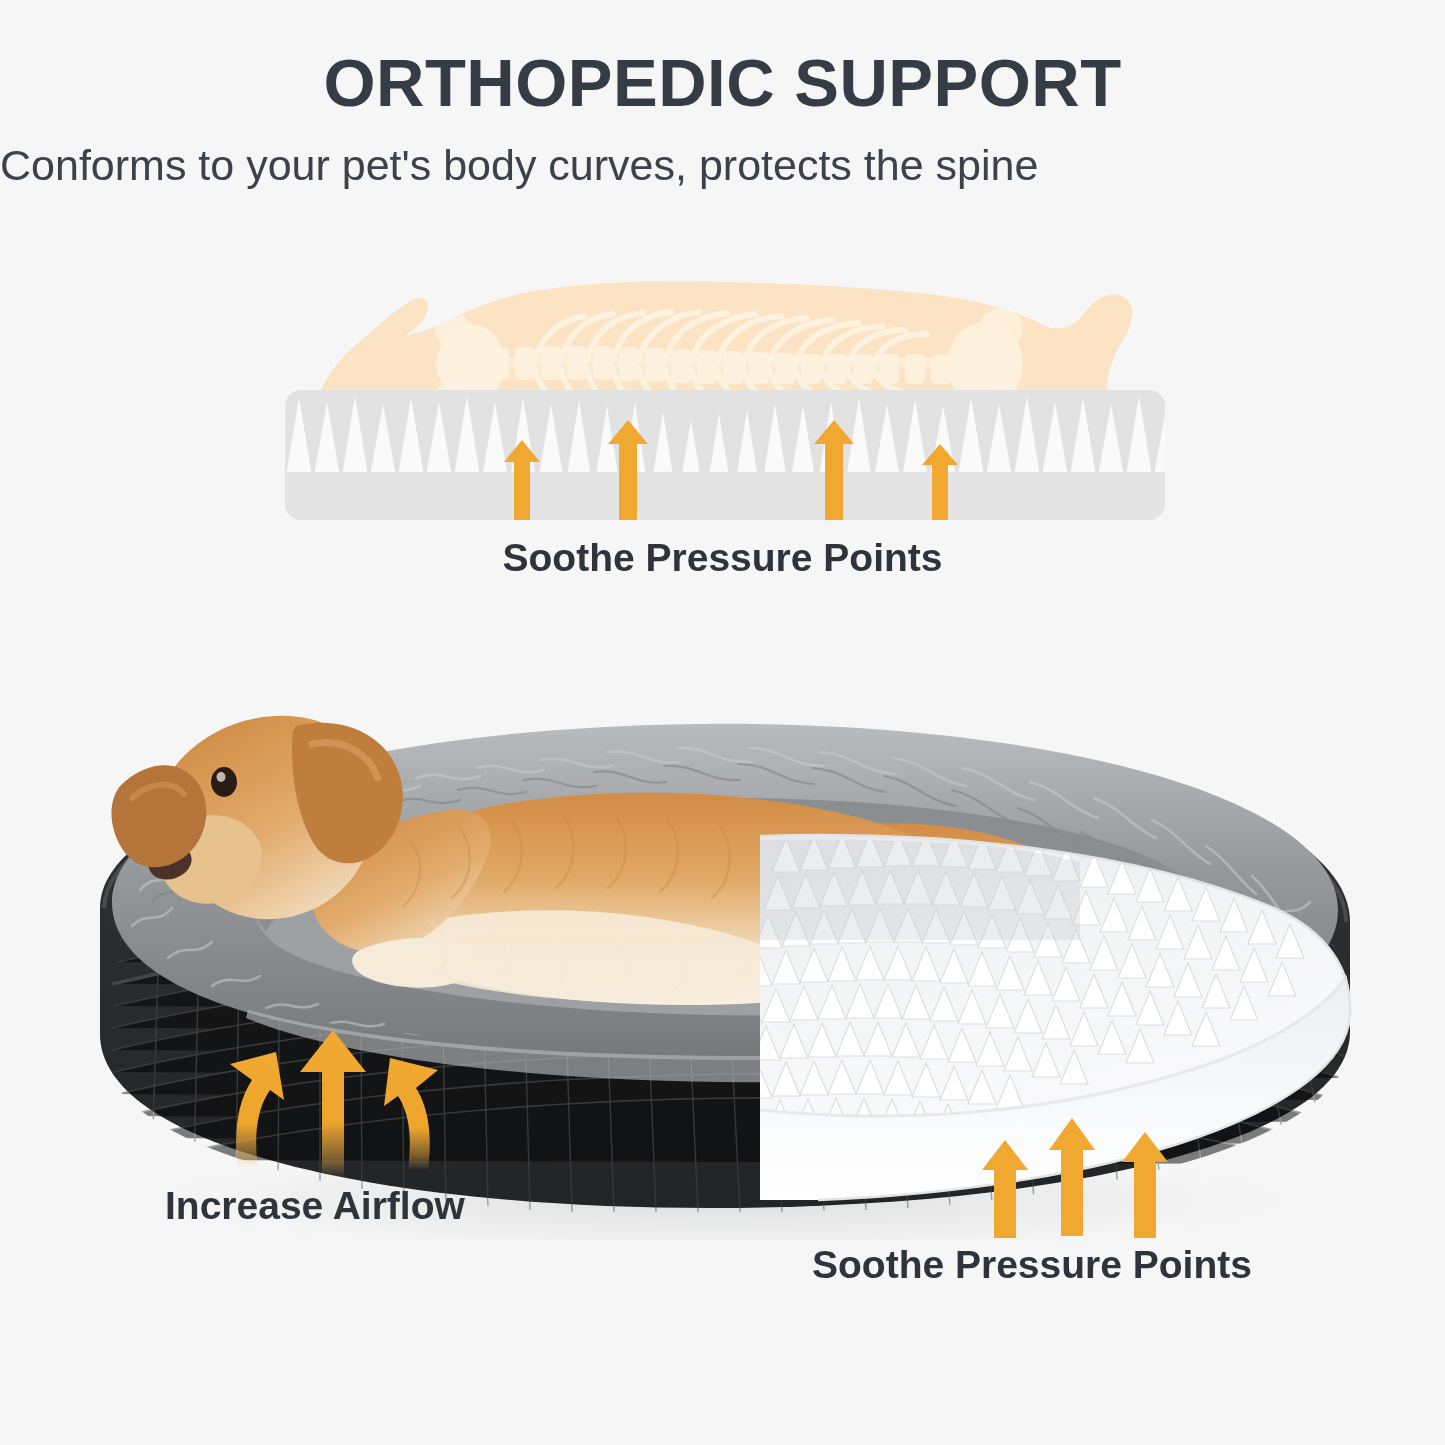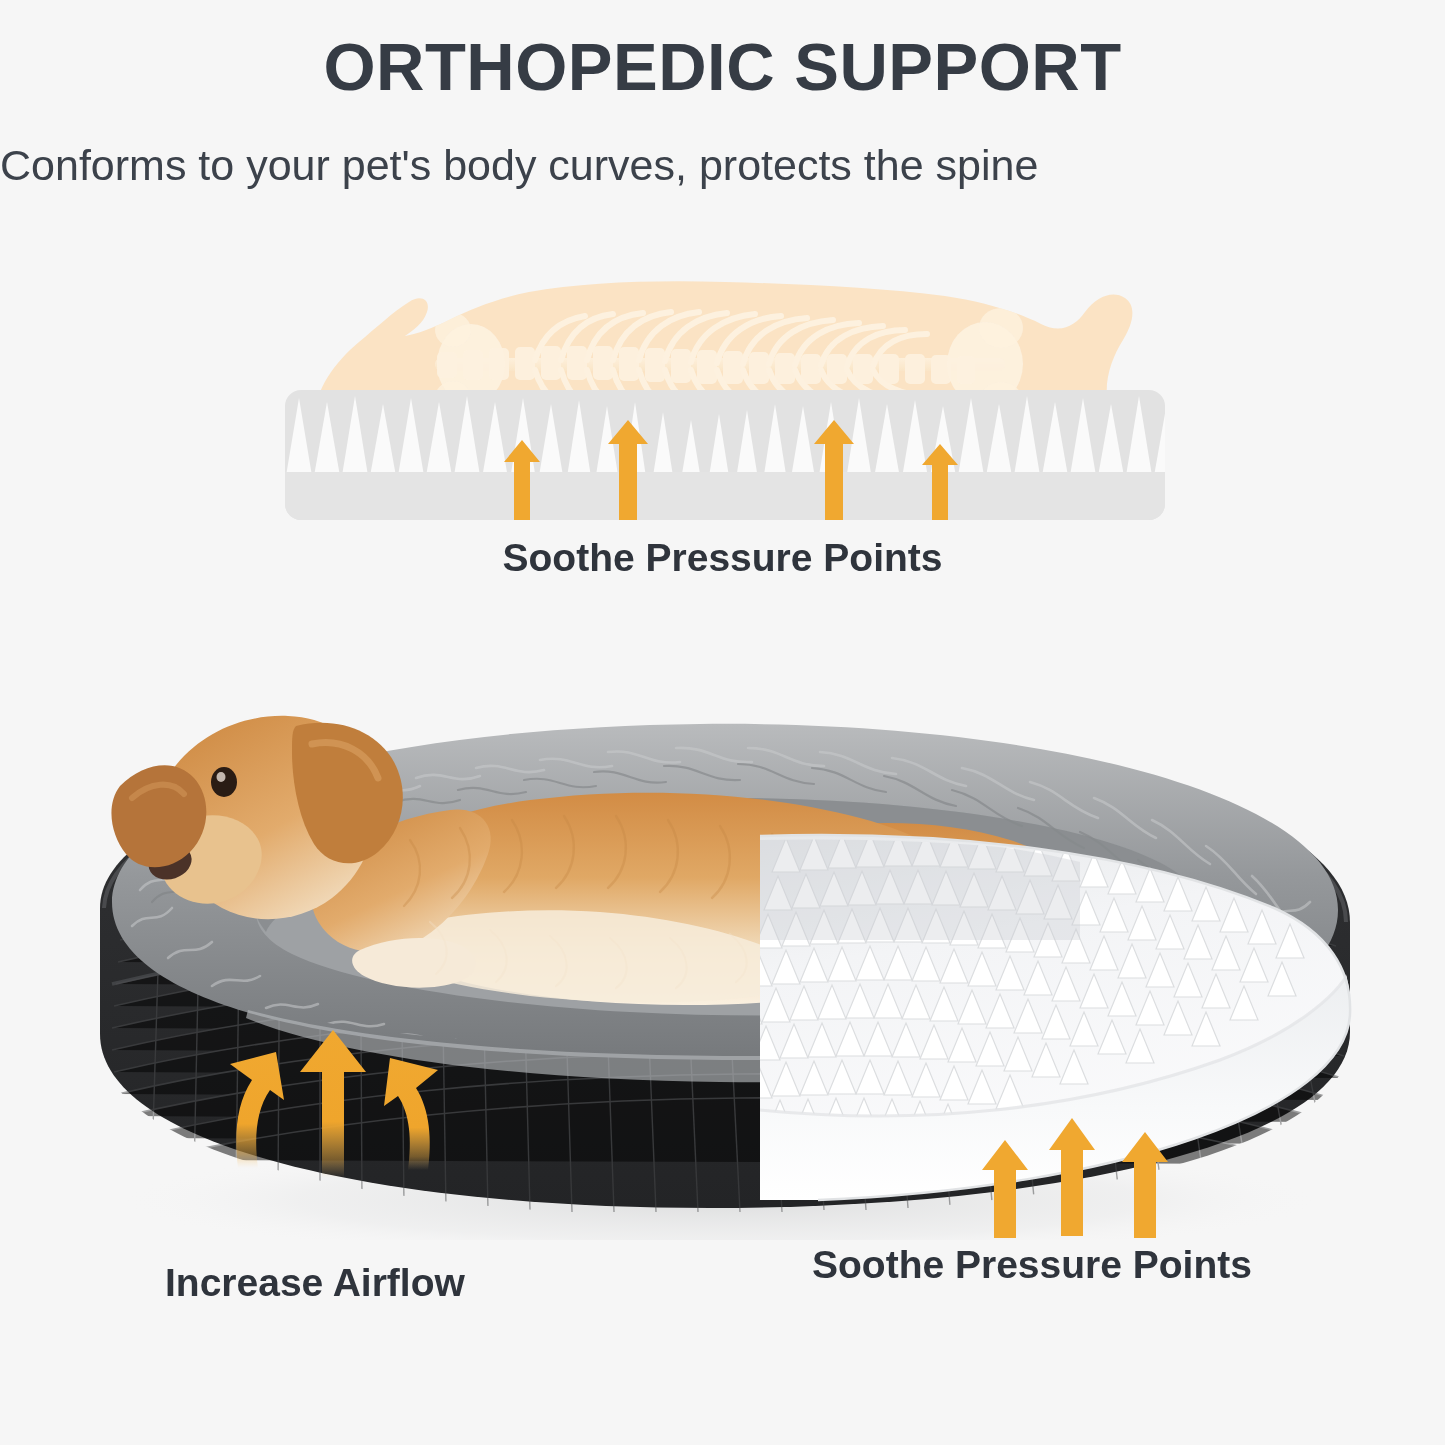--- a/index.html
+++ b/index.html
@@ -12,21 +12,21 @@
     width: 1445px;
     height: 1445px;
     background: #f6f6f6;
     font-family: "Liberation Sans", sans-serif;
     overflow: hidden;
   }
 
   
   #headline {
     position: absolute;
-    left: 0; top: 32px;
+    left: 0; top: 48px;
     width: 100%;
     text-align: center;
     font-size: 67px;
     font-weight: bold;
     letter-spacing: 0.5px;
     color: #363c45;
     line-height: 1.05;
   }
   #subhead {
     position: absolute;
@@ -61,21 +61,21 @@
   #product {
     position: absolute;
     left: 60px; top: 640px;
     width: 1330px; height: 600px;
   }
   #product svg { display: block; width: 100%; height: 100%; }
 
   
   #label-bottom-left {
     position: absolute;
-    left: 165px; top: 1261px;
+    left: 165px; top: 1184px;
     font-size: 39px;
     font-weight: bold;
     color: #2f343c;
   }
   #label-bottom-right {
     position: absolute;
     left: 812px; top: 1243px;
     font-size: 39px;
     font-weight: bold;
     color: #2f343c;

